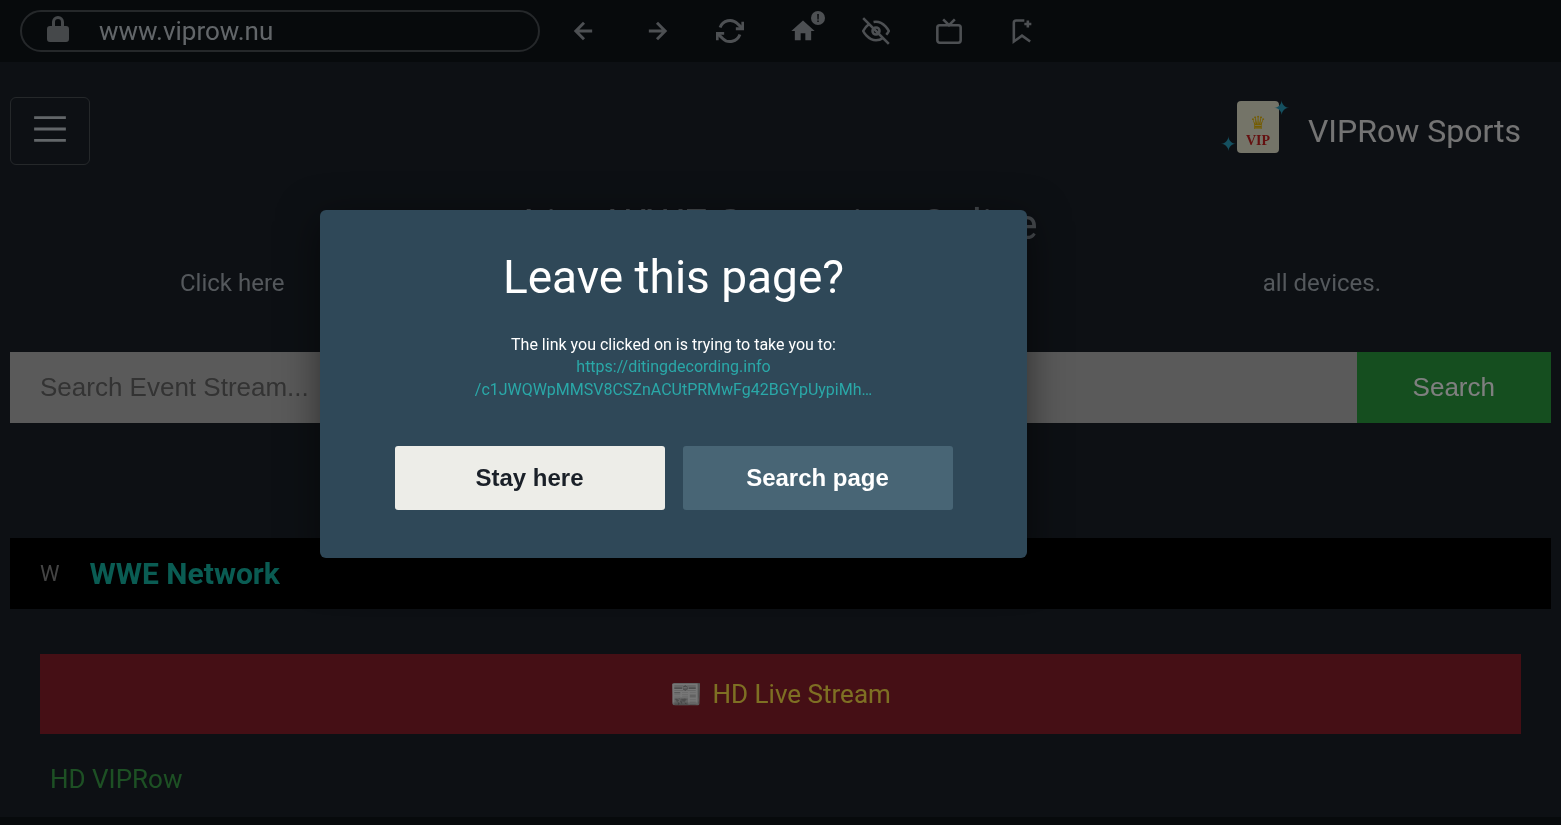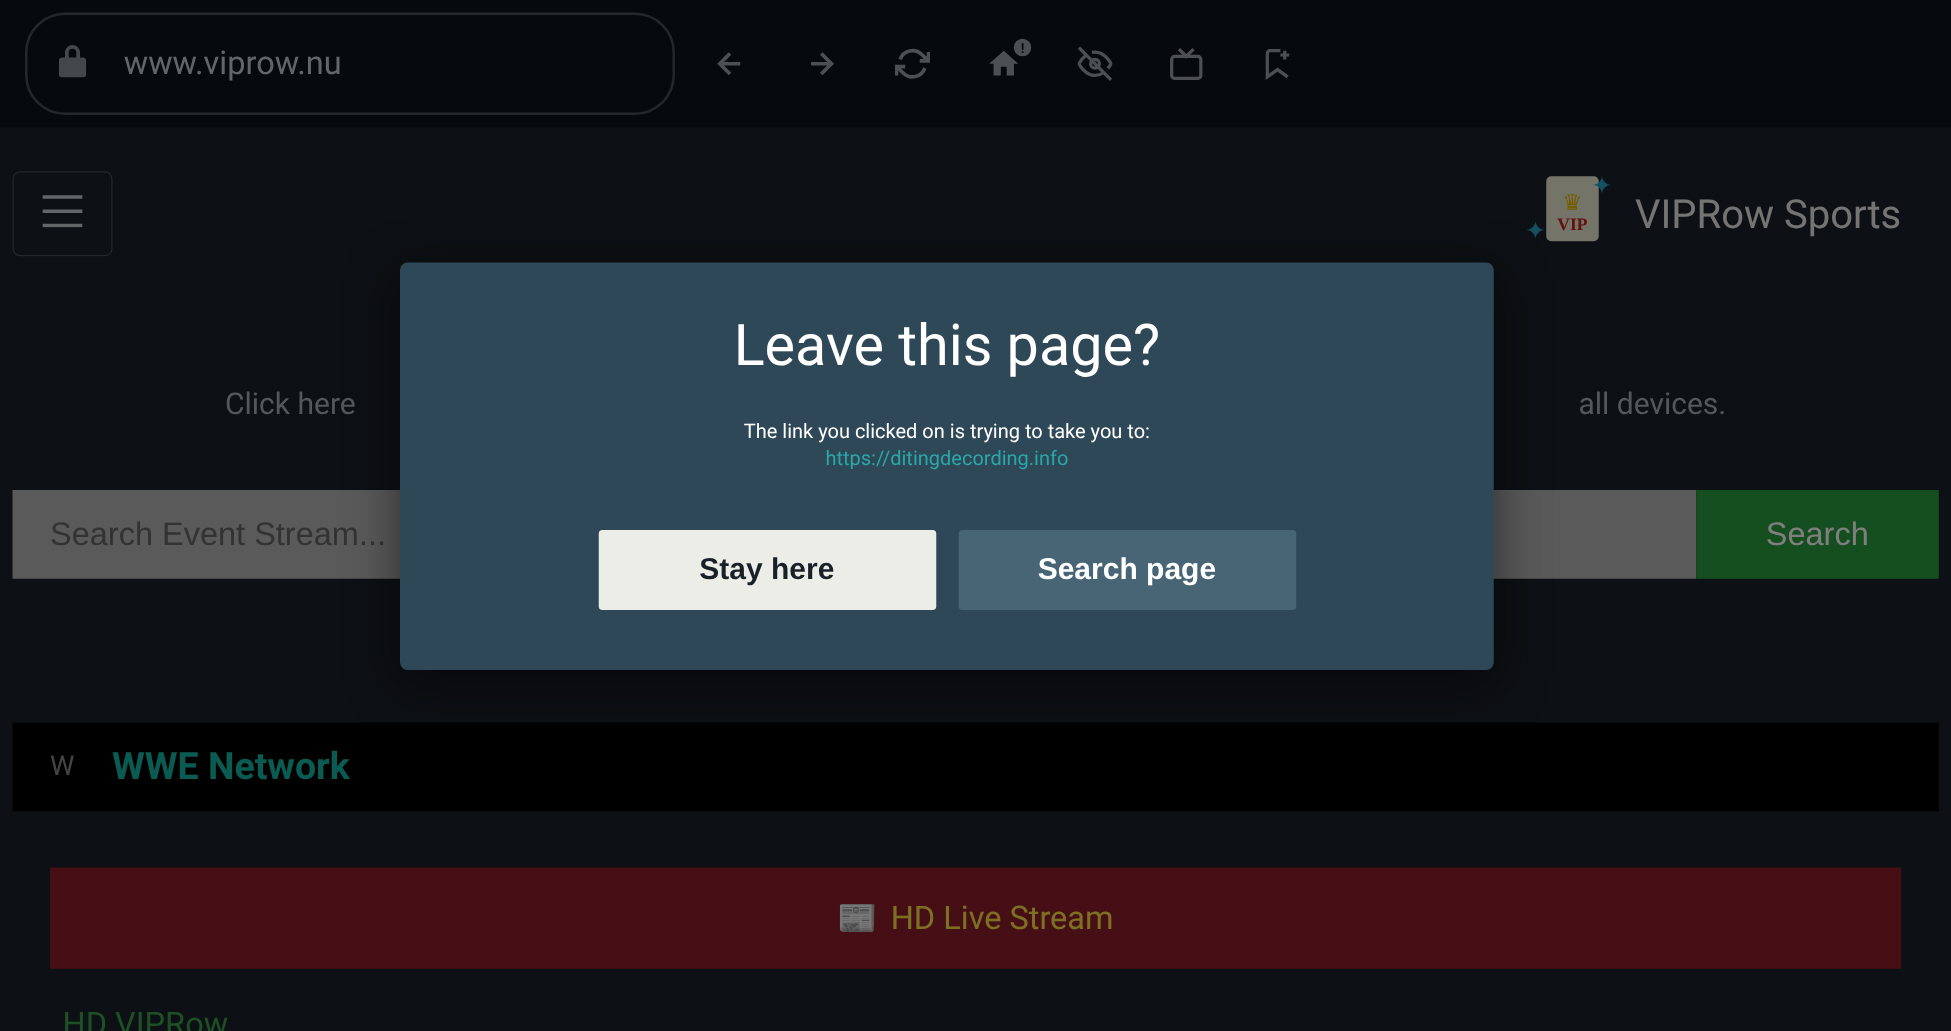--- a/index.html
+++ b/index.html
@@ -19,21 +19,21 @@
   align-items: center;
   padding: 10px 20px;
   gap: 30px;
   background: #0f1419;
 }
 .url-bar {
   display: flex;
   align-items: center;
   border: 2px solid #4a5055;
   border-radius: 32px;
-  padding: 24px 25px;
+  padding: 4px 25px;
   min-width: 520px;
   gap: 30px;
 }
 .lock-icon { color: #8a9095; }
 .url-text { color: #c5cdd3; font-size: 26px; }
 .nav-icons {
   display: flex;
   align-items: center;
   gap: 45px;
   color: #9aa0a6;
@@ -155,21 +155,21 @@
 
 .backdrop {
   position: absolute;
   inset: 0;
   background: rgba(0,0,0,0.5);
 }
 .modal {
   position: absolute;
   left: 320px;
   top: 210px;
-  width: 875px;
+  width: 707px;
   background: #2f4858;
   border-radius: 6px;
   padding: 40px 50px 48px;
   box-shadow: 0 10px 40px rgba(0,0,0,0.5);
 }
 .modal-title {
   text-align: center;
   color: #fff;
   font-size: 46px;
   font-weight: 400;
@@ -306,19 +306,20 @@
   <div class="hd-label">HD VIPRow</div>
 </div>
 
 <div class="backdrop"></div>
 <div class="modal">
   <div class="modal-title">Leave this page?</div>
   <div class="modal-text">
     <span>The link you clicked on is trying to take you to:</span>
     <span class="modal-link">
       <span>https://ditingdecording.info</span><br>
+      <span>/c1JWQWpMMSV8CSZnACUtPRMwFg42BGYpUypiMh…</span>
     </span>
   </div>
   <div class="modal-buttons">
     <button class="modal-btn btn-stay">Stay here</button>
     <button class="modal-btn btn-leave">Search page</button>
   </div>
 </div>
 
 </body></html>

